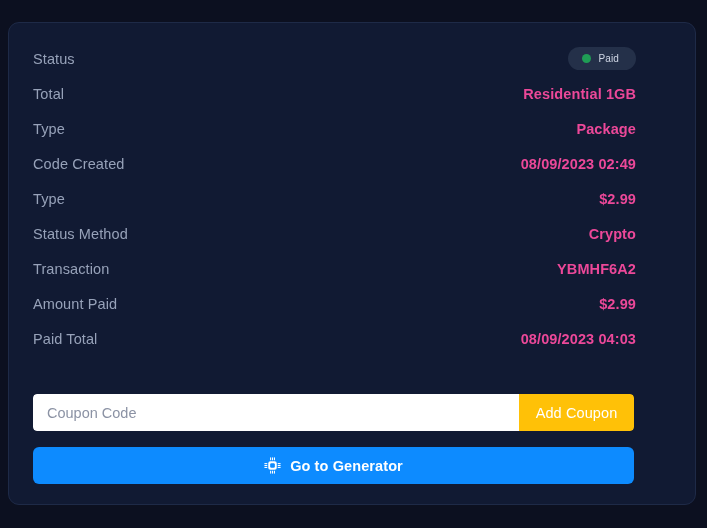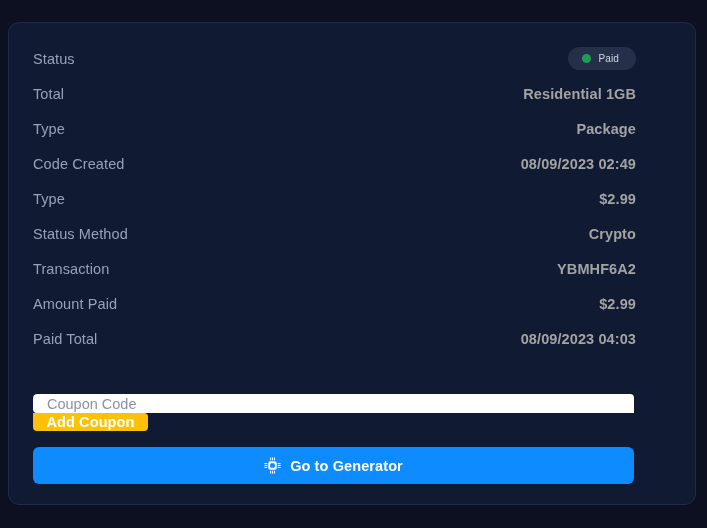--- a/index.html
+++ b/index.html
@@ -44,21 +44,21 @@
     font-size: 14.5px;
     font-weight: 400;
     color: #97a2b9;
     letter-spacing: 0.1px;
     white-space: nowrap;
   }
 
   .row-value {
     font-size: 14.5px;
     font-weight: 700;
-    color: #a3a3a3;
+    color: #ec4899;
     letter-spacing: 0.1px;
     white-space: nowrap;
     text-align: left;
   }
 
   
   .status-badge {
     display: inline-flex;
     align-items: center;
     gap: 8px;
@@ -84,21 +84,20 @@
   #coupon-row {
     position: absolute;
     left: 24px;
     top: 371px;
     width: 601px;
     height: 37px;
     display: flex;
     align-items: stretch;
     border-radius: 4px;
     overflow: hidden;
-    flex-direction: column;
   }
   #coupon-input {
     flex: 1 1 auto;
     min-width: 0;
     box-sizing: border-box;
     border: none;
     outline: none;
     background: #ffffff;
     color: #2b3246;
     font-family: "Liberation Sans", sans-serif;
@@ -111,21 +110,21 @@
     opacity: 1;
   }
   #add-coupon-btn {
     flex: none;
     width: 115px;
     border: none;
     background: #ffc107;
     color: #ffffff;
     font-family: "Liberation Sans", sans-serif;
     font-size: 14.5px;
-    font-weight: 700;
+    font-weight: 400;
     letter-spacing: 0.1px;
     cursor: pointer;
     border-radius: 0 4px 4px 0;
   }
 
   
   #generator-btn {
     position: absolute;
     left: 24px;
     top: 424px;

